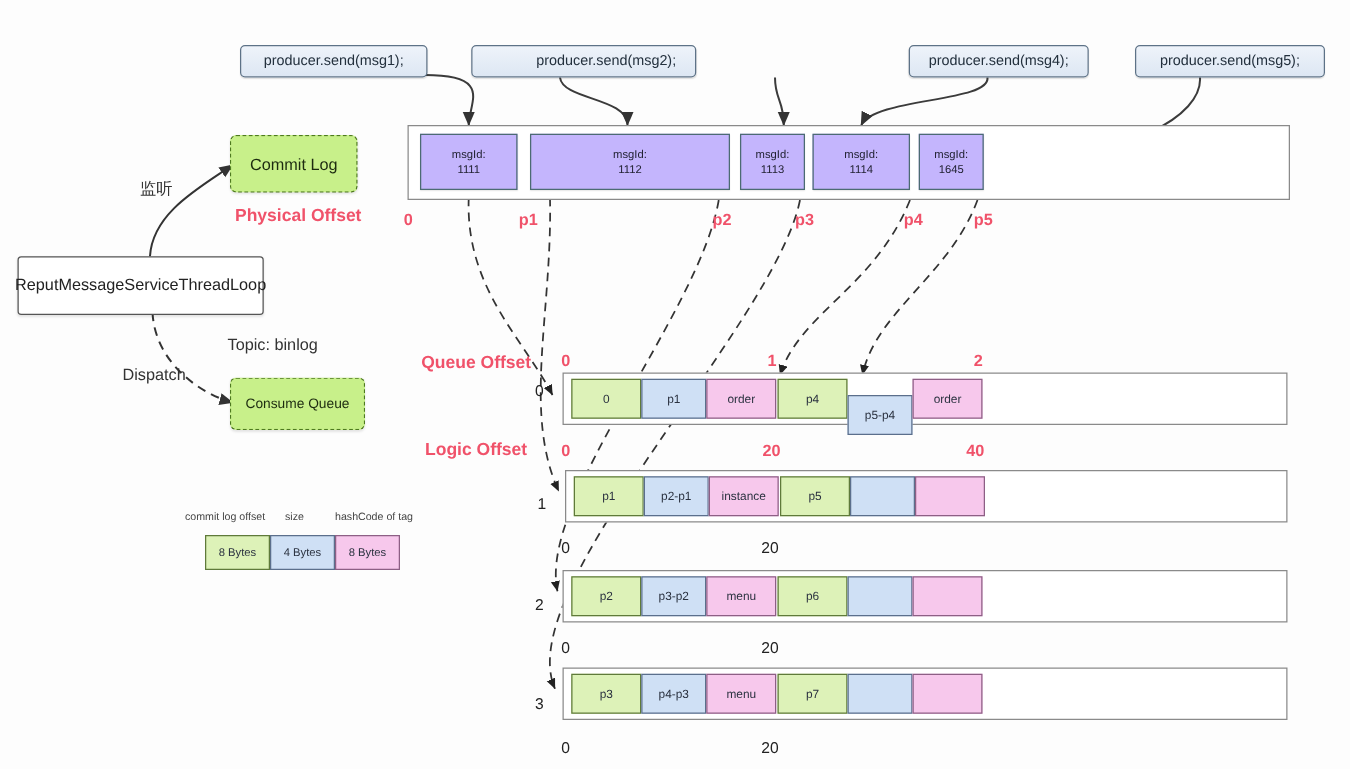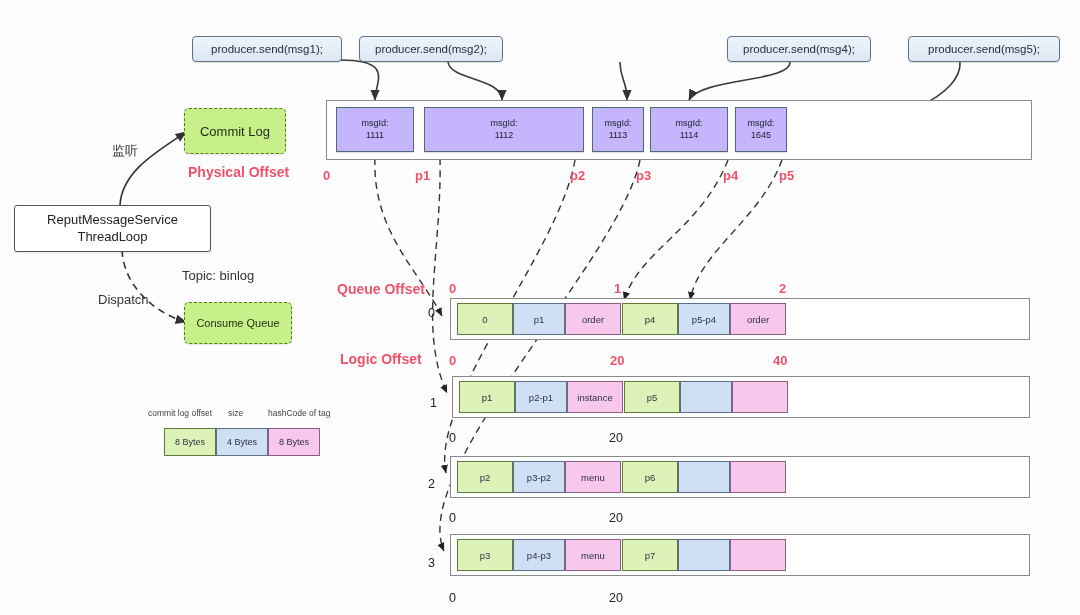--- a/index.html
+++ b/index.html
@@ -34,21 +34,21 @@
     border-radius:5px;
     display:flex;align-items:center;justify-content:center;
     font-size:13px;color:#1d2b10;
     box-shadow:0 1px 2px rgba(0,0,0,.10);
   }
   .plain-box{
     position:absolute;
     background:#ffffff;
     border:1.5px solid #555;
     border-radius:3px;
-    display:flex;flex-direction:column;align-items:center;justify-content:center;
+    display:flex;flex-direction:row;align-items:center;justify-content:center;
     font-size:13px;color:#222;line-height:1.25;
     box-shadow:0 1px 2px rgba(0,0,0,.10);
   }
 
   .plain-label{position:absolute;font-size:13px;color:#333;white-space:nowrap;}
   .red-label{position:absolute;font-size:14px;font-weight:bold;color:#f0526a;white-space:nowrap;}
   .red-num{position:absolute;font-size:13px;font-weight:bold;color:#f0526a;white-space:nowrap;}
   .black-num{position:absolute;font-size:12.5px;color:#222;white-space:nowrap;}
   .cjk{font-family:"DejaVu Sans",sans-serif;}
 
@@ -127,21 +127,21 @@
     <path d="M440,158 C442,250 418,330 447,393" fill="none" stroke="#333" stroke-width="1.4" stroke-dasharray="7,5" marker-end="url(#arrowS)"></path>
     <path d="M575,160 C560,250 430,400 446,473" fill="none" stroke="#333" stroke-width="1.4" stroke-dasharray="7,5" marker-end="url(#arrowS)"></path>
     <path d="M640,160 C620,260 408,470 444,551" fill="none" stroke="#333" stroke-width="1.4" stroke-dasharray="7,5" marker-end="url(#arrowS)"></path>
     <path d="M728,160 C700,230 640,250 624,300" fill="none" stroke="#333" stroke-width="1.4" stroke-dasharray="7,5" marker-end="url(#arrowS)"></path>
     <path d="M782,160 C760,220 700,250 690,300" fill="none" stroke="#333" stroke-width="1.4" stroke-dasharray="7,5" marker-end="url(#arrowS)"></path>
   </svg>
 
   <div class="producer-box" style="left:192px;top:36px;width:148px;">
     <span>producer.send(msg1);</span>
   </div>
-  <div class="producer-box" style="left:359px;top:36px;width:142px;">
+  <div class="producer-box" style="left:377px;top:36px;width:142px;padding-left:36px;">
     <span>producer.send(msg2);</span>
   </div>
   <div class="producer-box" style="left:727px;top:36px;width:142px;">
     <span>producer.send(msg4);</span>
   </div>
   <div class="producer-box" style="left:908px;top:36px;width:150px;">
     <span>producer.send(msg5);</span>
   </div>
 
   <div class="dashed-green" style="left:184px;top:108px;width:100px;height:44px;">
@@ -206,21 +206,21 @@
 
   <div class="black-num" style="left:428px;top:306px;">0</div>
   <div class="queue-bar" style="left:450px;top:298px;width:580px;height:42px;"></div>
   <div class="cq-group" style="left:457px;top:303px;">
     <div class="cq-cell c-offset" style="width:56px;">0</div>
     <div class="cq-cell c-size" style="width:52px;">p1</div>
     <div class="cq-cell c-tag" style="width:56px;">order</div>
   </div>
   <div class="cq-group" style="left:622px;top:303px;">
     <div class="cq-cell c-offset" style="width:56px;">p4</div>
-    <div class="cq-cell c-size" style="width:52px;">p5-p4</div>
+    <div class="cq-cell c-size" style="width:52px;margin-top:13px;">p5-p4</div>
     <div class="cq-cell c-tag" style="width:56px;">order</div>
   </div>
 
   <div class="black-num" style="left:430px;top:396px;">1</div>
   <div class="queue-bar" style="left:452px;top:376px;width:578px;height:42px;"></div>
   <div class="cq-group" style="left:459px;top:381px;">
     <div class="cq-cell c-offset" style="width:56px;">p1</div>
     <div class="cq-cell c-size" style="width:52px;">p2-p1</div>
     <div class="cq-cell c-tag" style="width:56px;">instance</div>
   </div>

